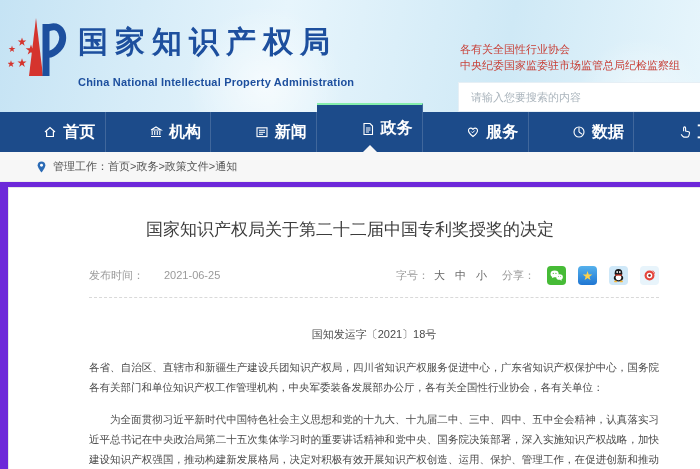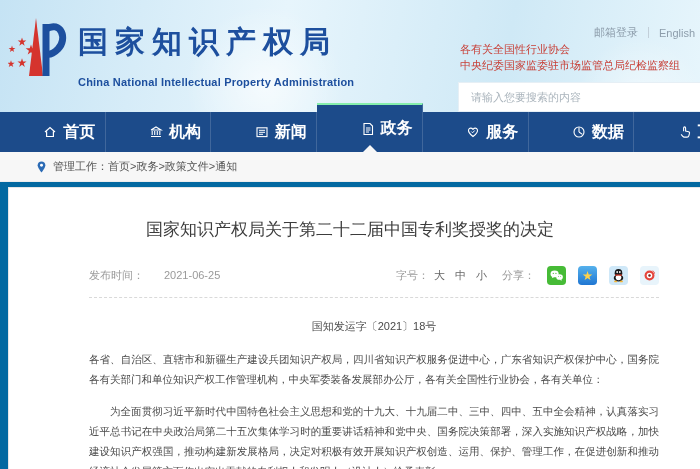--- a/index.html
+++ b/index.html
@@ -1,17 +1,17 @@
 <!DOCTYPE html>
 <html><head>
 <meta charset="utf-8">
 <style>
   html,body{margin:0;padding:0;}
   body{font-family:"Liberation Sans","DejaVu Sans",sans-serif;}
-  .viewport{position:relative;width:700px;height:469px;overflow:hidden;background:#0369a1;}
+  .viewport{position:relative;width:700px;height:469px;overflow:hidden;background:#6d28d9;}
   .page{position:relative;width:740px;}
 
   
   .site-header{position:relative;height:112px;
     background:
       radial-gradient(circle 110px at 265px 85px, rgba(255,255,255,.6), rgba(255,255,255,0) 72%),
       radial-gradient(circle 90px at 640px 100px, rgba(255,255,255,.5), rgba(255,255,255,0) 70%),
       linear-gradient(100deg,#c5e3f4 0%,#e7f5fc 38%,#cfe9f6 68%,#ecf8fd 100%);}
   .logo{position:absolute;left:8px;top:14px;width:62px;height:80px;cursor:pointer;}
   .logo svg{display:block;}
@@ -48,21 +48,21 @@
     background:#fff;border:1px solid #e7e7e7;padding:30px 80px 30px 80px;}
   .article-title{margin:0 48px 0 0;text-align:center;font-size:17px;font-weight:400;color:#3c3c3c;line-height:24px;}
   .meta-row{margin-top:24px;display:flex;justify-content:space-between;align-items:center;font-size:11px;color:#9a9a9a;}
   .meta-left .pub-date{color:#9a9a9a;margin-left:20px;}
   .meta-right{display:flex;align-items:center;}
   .fs-link{color:#666;margin:0 5px;cursor:pointer;}
   .share-label{margin-left:10px;}
   .share-icon{width:19px;height:19px;margin-left:12px;cursor:pointer;display:inline-flex;}
   .share-icon svg{display:block;}
   .dotted-divider{margin:12px 0 0;border:none;border-top:1px dashed #d9d9d9;height:0;}
-  .doc-number{margin-top:21px;text-align:center;font-size:11px;color:#4a4a4a;}
+  .doc-number{margin-top:29px;text-align:center;font-size:11px;color:#4a4a4a;}
   .para{margin:15px 0 0;font-size:10.5px;line-height:20px;color:#4a4a4a;text-align:justify;}
   .para.indent{text-indent:2em;margin-top:12px;}
 </style>
 </head>
 <body>
 
 <div class="viewport">
   <div class="page">
 
     <header class="site-header">
@@ -78,25 +78,20 @@
           <use href="#st" transform="translate(14,49) scale(4.8)"></use>
           <polygon points="28,4 35,62 21,62" fill="#d5342e"></polygon>
           <path d="M38 10 L38 62" stroke="#1d4f9e" stroke-width="7" fill="none"></path>
           <path d="M38 15 C53 6 60 25 50 35 C45 40 41 41 38 40" stroke="#1d4f9e" stroke-width="7" fill="none"></path>
         </svg>
       </div>
       <div class="logo-text">
         <div class="logo-cn">国家知识产权局</div>
         <div class="logo-en">China National Intellectual Property Administration</div>
       </div>
-      <div class="top-links">
-        <span class="lnk">邮箱登录</span>
-        <span class="sep"></span>
-        <span class="lnk">English</span>
-      </div>
       <div class="red-links">
         <span class="rlnk">各有关全国性行业协会</span>
         <span class="rlnk">中央纪委国家监委驻市场监管总局纪检监察组</span>
       </div>
       <input class="search-input" type="text" placeholder="请输入您要搜索的内容" style="">
     </header>
 
     <nav class="main-nav">
       <div class="nav-item">
         <span class="nicon">

